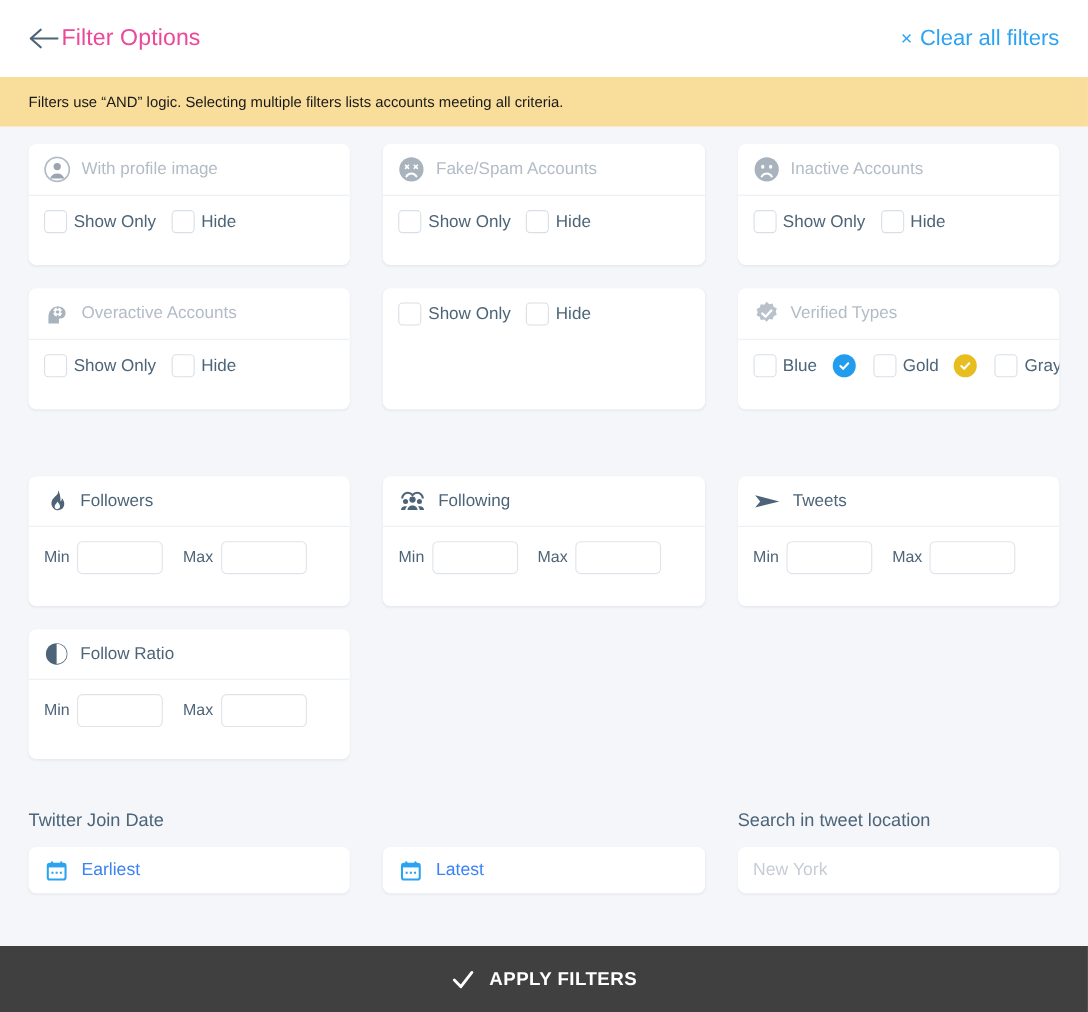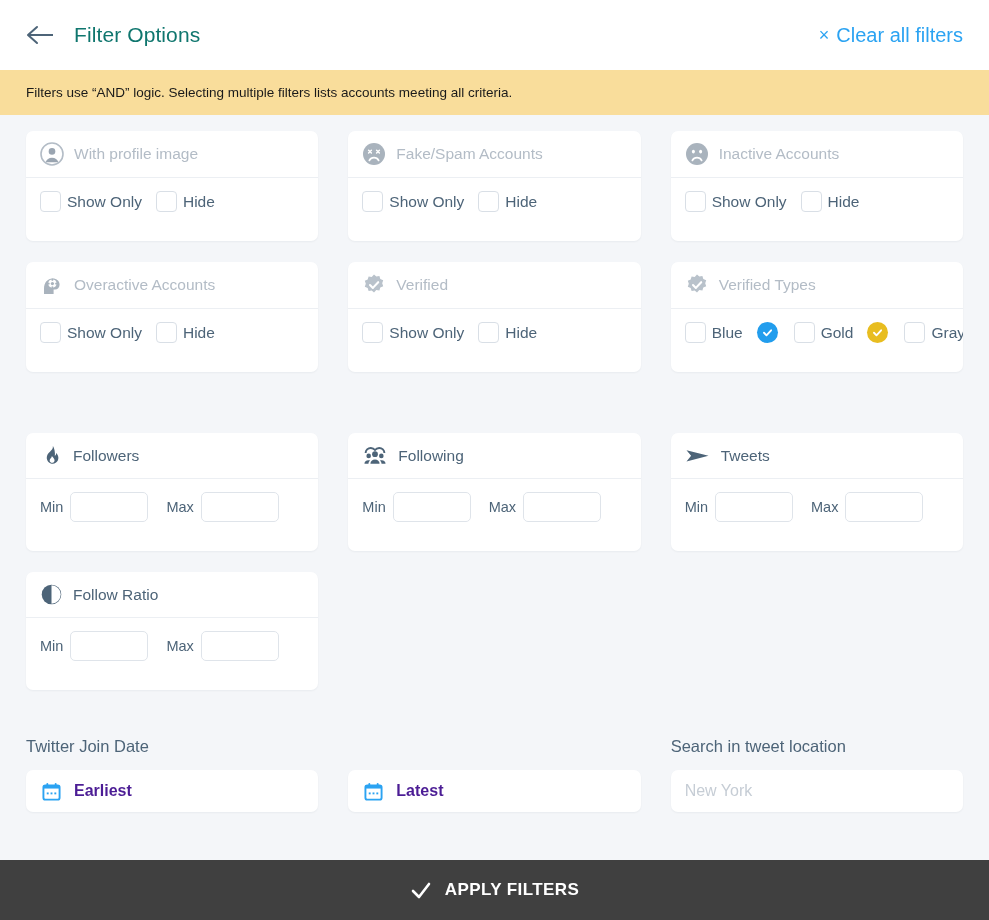--- a/index.html
+++ b/index.html
@@ -11,21 +11,21 @@
   }
   .page { width: 989px; height: 920px; position: relative; display: flex; flex-direction: column; }
 
   
   .header {
     height: 70px; background: #ffffff; flex: none;
     display: flex; align-items: center; padding: 0 26px;
   }
   .back-arrow { width: 30px; height: 22px; flex: none; cursor: pointer; }
   .header-title {
-    font-size: 21px; color: #0f766e; margin-left: 18px;
+    font-size: 21px; color: #ec4899; 
     letter-spacing: .1px; white-space: nowrap;
   }
   .clear-link {
     margin-left: auto; display: flex; align-items: center; gap: 7px;
     color: #2ba3f2; font-size: 20px; cursor: pointer; white-space: nowrap;
   }
   .clear-x { font-size: 18px; line-height: 1; font-weight: 300; }
 
   
   .banner {
@@ -81,21 +81,21 @@
   .spacer-row { height: 40px; }
 
   
   .sec-title { font-size: 16.5px; font-weight: normal; color: #4d6478; margin-bottom: 14px; }
   .bottom-grid { display: grid; grid-template-columns: repeat(3, 1fr); gap: 0 30px; align-items: end; }
   .field {
     background: #fff; border-radius: 7px; height: 42px;
     display: flex; align-items: center; padding: 0 16px; gap: 13px;
     box-shadow: 0 1px 2px rgba(16,35,58,.05); cursor: text;
   }
-  .field .ph { font-size: 16px; font-weight: bold; color: #4c1d95; }
+  .field .ph { font-size: 16px; font-weight: normal; color: #3b82f6; }
   .field .ph.light { font-weight: normal; color: #c6cdd5; }
 
   
   .apply {
     height: 60px; background: #404040; flex: none;
     display: flex; align-items: center; justify-content: center; gap: 13px;
     cursor: pointer;
   }
   .apply .lbl { color: #fff; font-size: 17px; font-weight: bold; letter-spacing: .4px; }
   .icon { flex: none; display: block; }
@@ -213,29 +213,20 @@
           <div class="chk-row">
             <span class="chk"></span>
             <span class="chk-label">Show Only</span>
             <span class="chk"></span>
             <span class="chk-label last">Hide</span>
           </div>
         </div>
       </div>
 
       <div class="card">
-        <div class="card-head">
-          <span>
-            <svg class="icon" viewBox="0 0 24 24" width="24" height="24">
-              <path d="M12 1.4l2.3 2.1 3.1-.5.9 3 2.9 1.2-1 3 1 3-2.9 1.2-.9 3-3.1-.5L12 19.6l-2.3-2.1-3.1.5-.9-3L2.8 13.8l1-3-1-3 2.9-1.2.9-3 3.1.5z" fill="#b9c2cb"></path>
-              <polyline points="8,12 10.9,14.9 16.2,9.2" fill="none" stroke="#fff" stroke-width="2.1" stroke-linecap="round" stroke-linejoin="round"></polyline>
-            </svg>
-          </span>
-          <span class="t">Verified</span>
-        </div>
         <div class="card-body">
           <div class="chk-row">
             <span class="chk"></span>
             <span class="chk-label">Show Only</span>
             <span class="chk"></span>
             <span class="chk-label last">Hide</span>
           </div>
         </div>
       </div>
 

